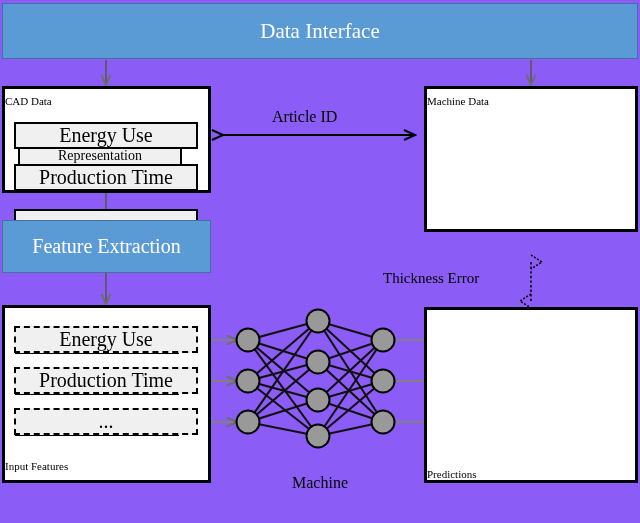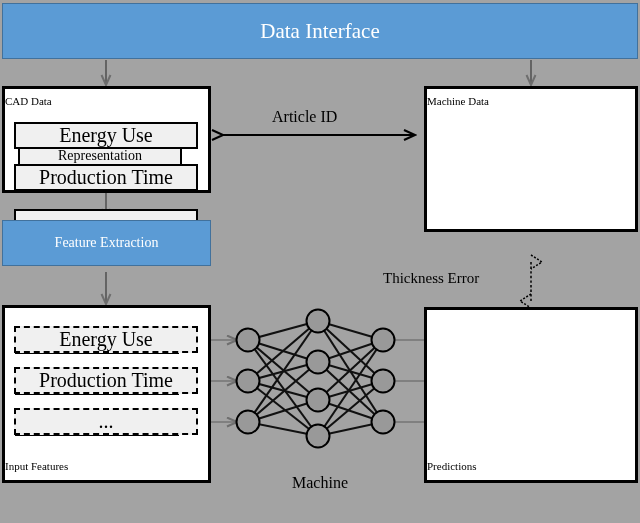--- a/index.html
+++ b/index.html
@@ -7,43 +7,43 @@
     padding: 0;
     background: #ffffff;
   }
   body {
     font-family: "Liberation Serif", "DejaVu Serif", serif;
   }
   #canvas {
     position: relative;
     width: 640px;
     height: 523px;
-    background: #a3a3a3;
+    background: #8b5cf6;
     overflow: hidden;
   }
   .abs { position: absolute; }
 
   
   .blue-box {
     background: #5b9bd5;
     border: 1px solid #41719c;
     color: #ffffff;
     display: flex;
     align-items: center;
     justify-content: center;
     text-align: center;
     box-sizing: border-box;
   }
   #data-interface {
     left: 2px; top: 3px; width: 636px; height: 56px;
     font-size: 21px;
   }
   #feature-extraction {
-    left: 2px; top: 220px; width: 209px; height: 46px;
-    font-size: 14px;
+    left: 2px; top: 220px; width: 209px; height: 53px;
+    font-size: 20px;
   }
 
   
   .outer-box {
     background: #ffffff;
     border: 3px solid #000000;
     box-sizing: border-box;
   }
   #cad-data-box      { left: 2px;   top: 86px;  width: 209px; height: 107px; }
   #machine-data-box  { left: 424px; top: 86px;  width: 214px; height: 146px; }
@@ -249,21 +249,21 @@
     <span>Hole Count</span>
   </div>
   <div class="chip if-chip" style="top:367px;">
     <span>Thickness</span>
   </div>
   <div class="chip if-chip" style="top:408px;">
     <span>...</span>
   </div>
 
   <div class="abs outer-box" id="predictions-box">
-    <div class="box-caption" style="bottom:8px;">Predictions</div>
+    <div class="box-caption" style="bottom:0;">Predictions</div>
   </div>
   <div class="chip pr-chip dashed" style="top:326px;">
     <span>Energy Use</span>
   </div>
   <div class="chip pr-chip dashed" style="top:367px;">
     <span>Production Time</span>
   </div>
   <div class="chip pr-chip dashed" style="top:408px;">
     <span>...</span>
   </div>

